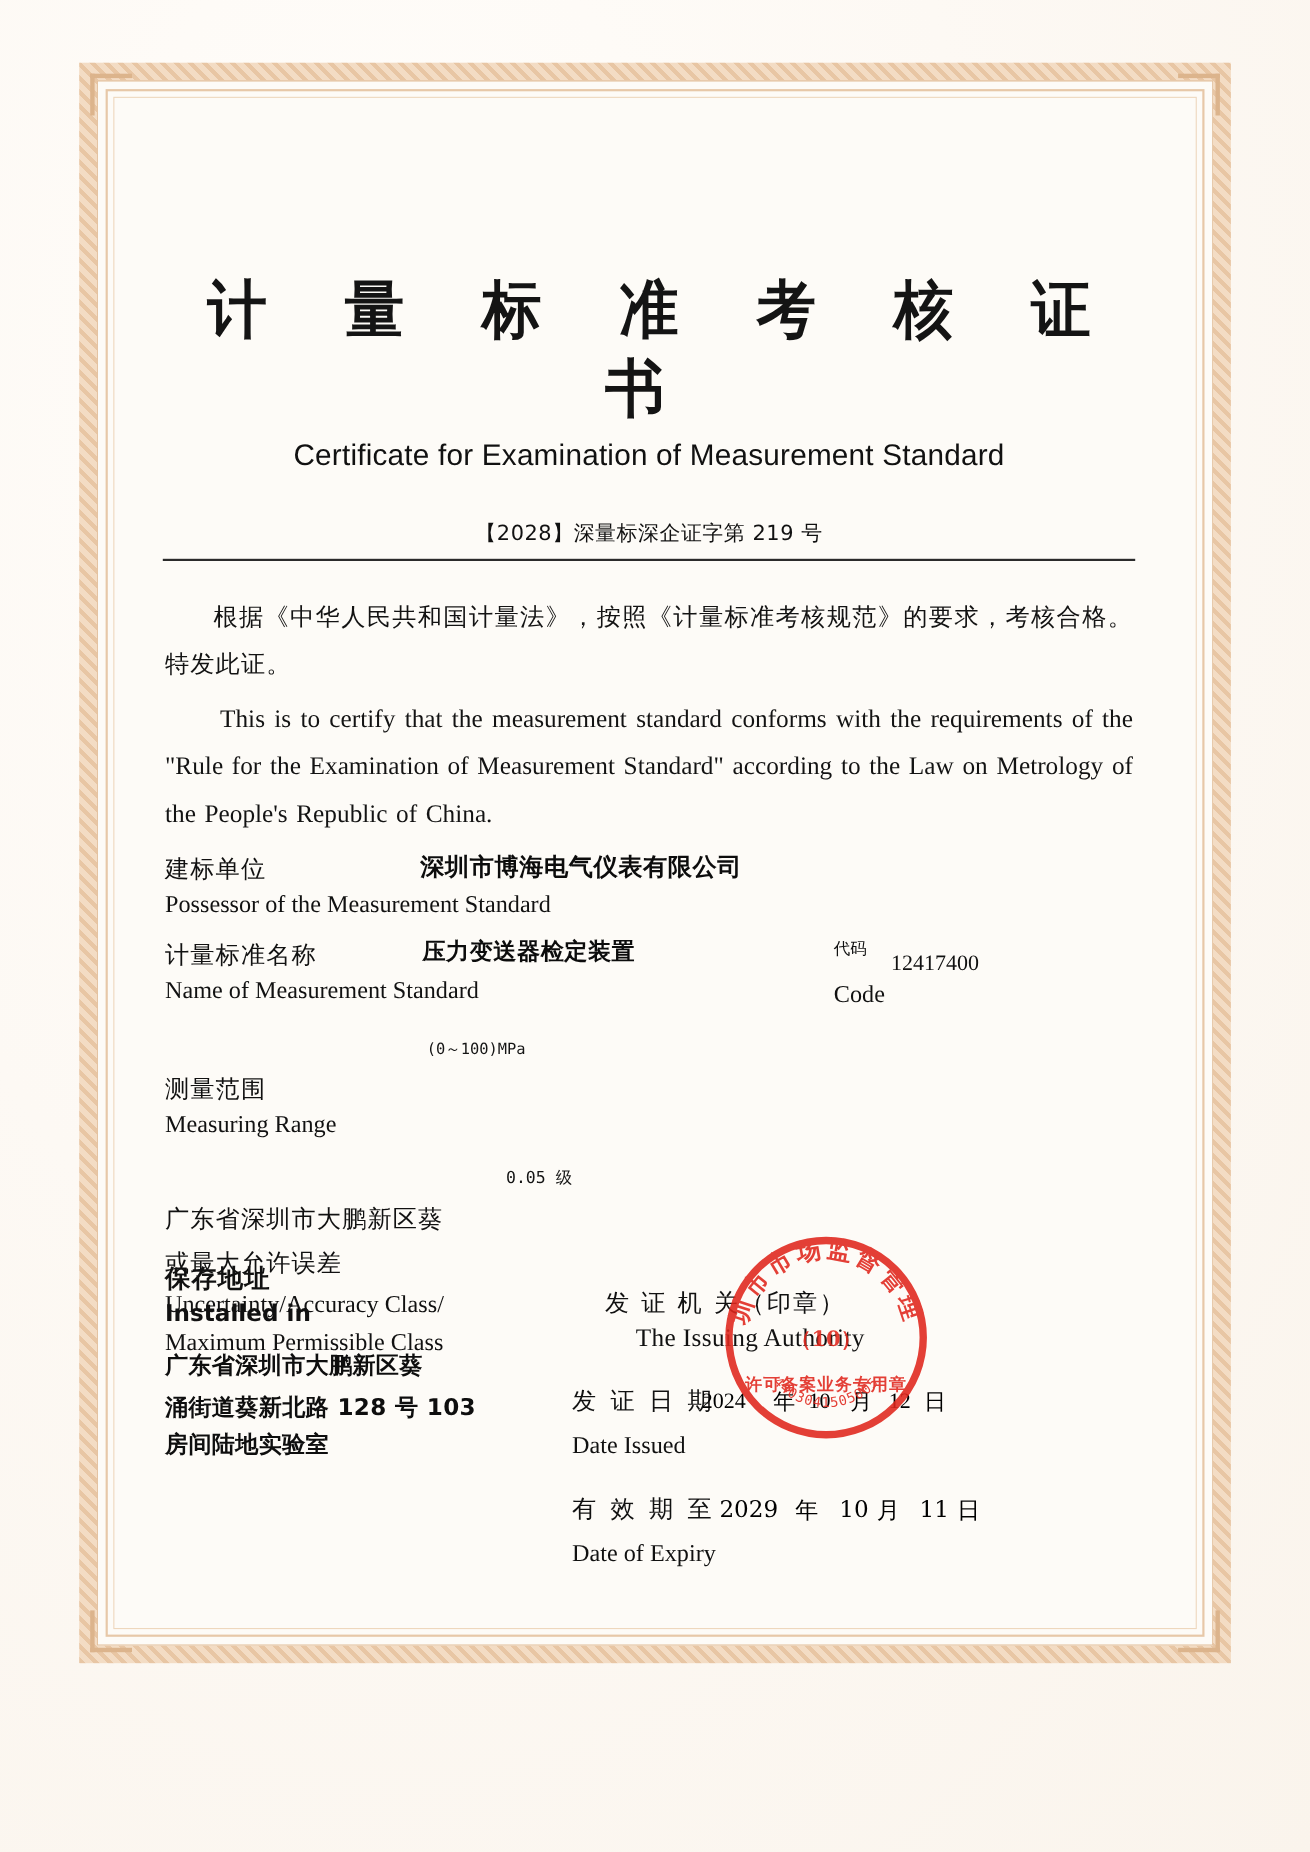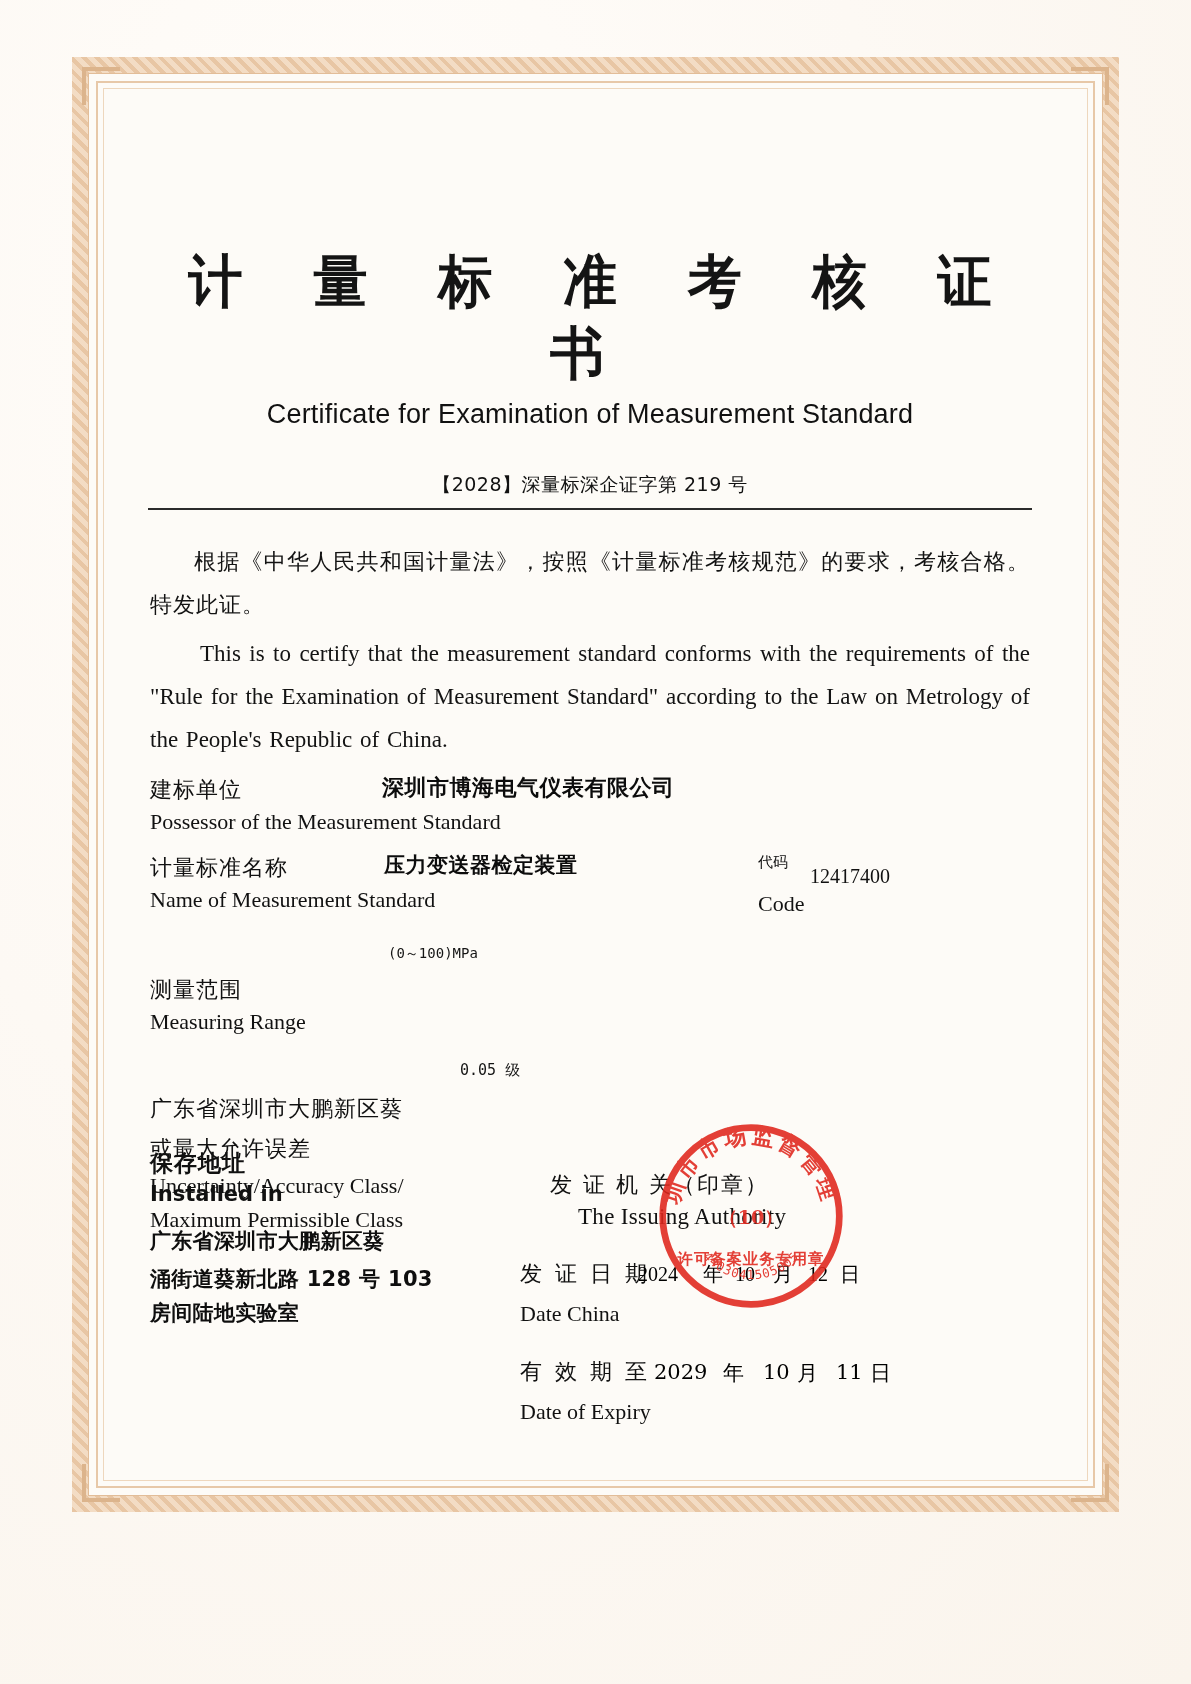--- a/index.html
+++ b/index.html
@@ -273,21 +273,21 @@
 
       <div class="date-row">
         <span class="date-lbl">发 证 日 期</span>
         <span class="d-year">2024</span>
         <span class="d-y-cn">年</span>
         <span class="d-month">10</span>
         <span class="d-m-cn">月</span>
         <span class="d-day">12</span>
         <span class="d-d-cn">日</span>
       </div>
-      <div class="date-en">Date China</div>
+      <div class="date-en">Date Issued</div>
 
       <div class="exp-row">
         <span class="date-lbl">有 效 期 至</span>
         <span class="e-year">2029</span>
         <span class="e-y-cn">年</span>
         <span class="e-month">10</span>
         <span class="e-m-cn">月</span>
         <span class="e-day">11</span>
         <span class="e-d-cn">日</span>
       </div>

